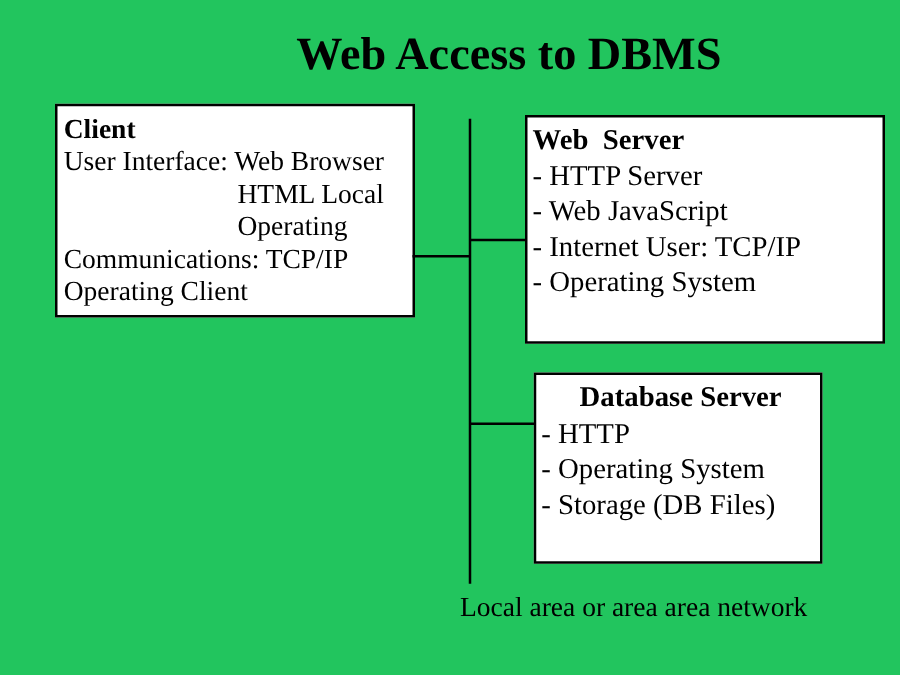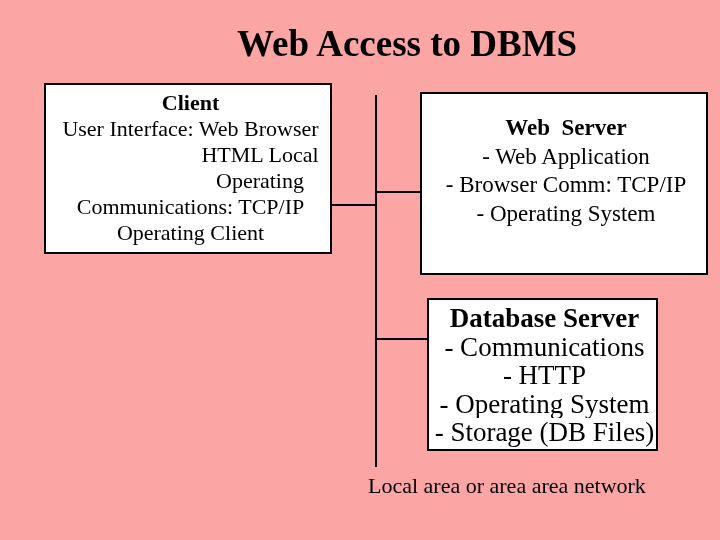--- a/index.html
+++ b/index.html
@@ -1,54 +1,54 @@
 <!DOCTYPE html>
 <html><head>
 <meta charset="utf-8">
 <style>
   html, body { margin: 0; padding: 0; background: #ffffff; }
   .slide {
     position: relative;
     width: 720px;
     height: 540px;
-    background: #fca5a5;
+    background: #22c55e;
     color: #000000;
     font-family: "Liberation Serif", serif;
     overflow: hidden;
   }
   .slide-title {
     position: absolute;
     left: 237px;
     top: 24px;
     font-size: 37px;
     font-weight: bold;
     line-height: 40px;
     white-space: nowrap;
   }
   .box {
     position: absolute;
     border: 2px solid #000000;
     box-sizing: border-box;
     background: #ffffff;
   }
-  .box .line { white-space: pre; overflow: hidden; text-align: center; }
+  .box .line { white-space: pre; overflow: hidden; }
   
   #client-box { left: 44px; top: 83px; width: 288px; height: 171px;
                 font-size: 22px; line-height: 26px; padding-top: 5px; }
   #client-box .box-title { padding-left: 78px; font-weight: bold; }
   #client-box .line { padding-left: 5px; }
   #client-box .line.indent { padding-left: 144px; }
   
   #web-server-box { left: 420px; top: 92px; width: 288px; height: 183px;
-                    font-size: 23px; line-height: 28.5px; padding-top: 20px; }
+                    font-size: 23px; line-height: 28.5px; padding-top: 4px; }
   #web-server-box .box-title { padding-left: 58px; font-weight: bold; }
   #web-server-box .line { padding-left: 4px; }
   
   #db-server-box { left: 427px; top: 298px; width: 231px; height: 153px;
-                   font-size: 27px; line-height: 28.5px; padding-top: 4px; }
+                   font-size: 23px; line-height: 28.5px; padding-top: 4px; }
   #db-server-box .box-title { text-align: center; font-weight: bold; }
   #db-server-box .line { padding-left: 4px; }
   
   .vline { position: absolute; left: 375px; top: 95px; width: 2px; height: 372px; background: #000000; }
   .hline { position: absolute; height: 2px; background: #000000; }
   #conn-client { left: 330px; top: 204px; width: 46px; }
   #conn-web    { left: 376px; top: 191px; width: 45px; }
   #conn-db     { left: 376px; top: 338px; width: 52px; }
   .caption {
     position: absolute;
@@ -70,28 +70,28 @@
     <div class="line box-title">Client</div>
     <div class="line">User Interface: Web Browser</div>
     <div class="line indent">HTML Local</div>
     <div class="line indent">Operating</div>
     <div class="line">Communications: TCP/IP</div>
     <div class="line">Operating Client</div>
   </div>
 
   <div class="box" id="web-server-box">
     <div class="line box-title">Web  Server</div>
-    <div class="line">- Web Application</div>
-    <div class="line">- Browser Comm: TCP/IP</div>
+    <div class="line">- HTTP Server</div>
+    <div class="line">- Web JavaScript</div>
+    <div class="line">- Internet User: TCP/IP</div>
     <div class="line">- Operating System</div>
   </div>
 
   <div class="box" id="db-server-box">
     <div class="line box-title">Database Server</div>
-    <div class="line">- Communications</div>
     <div class="line">- HTTP</div>
     <div class="line">- Operating System</div>
     <div class="line">- Storage (DB Files)</div>
   </div>
 
   <div class="vline"></div>
   <div class="hline" id="conn-client"></div>
   <div class="hline" id="conn-web"></div>
   <div class="hline" id="conn-db"></div>
 

